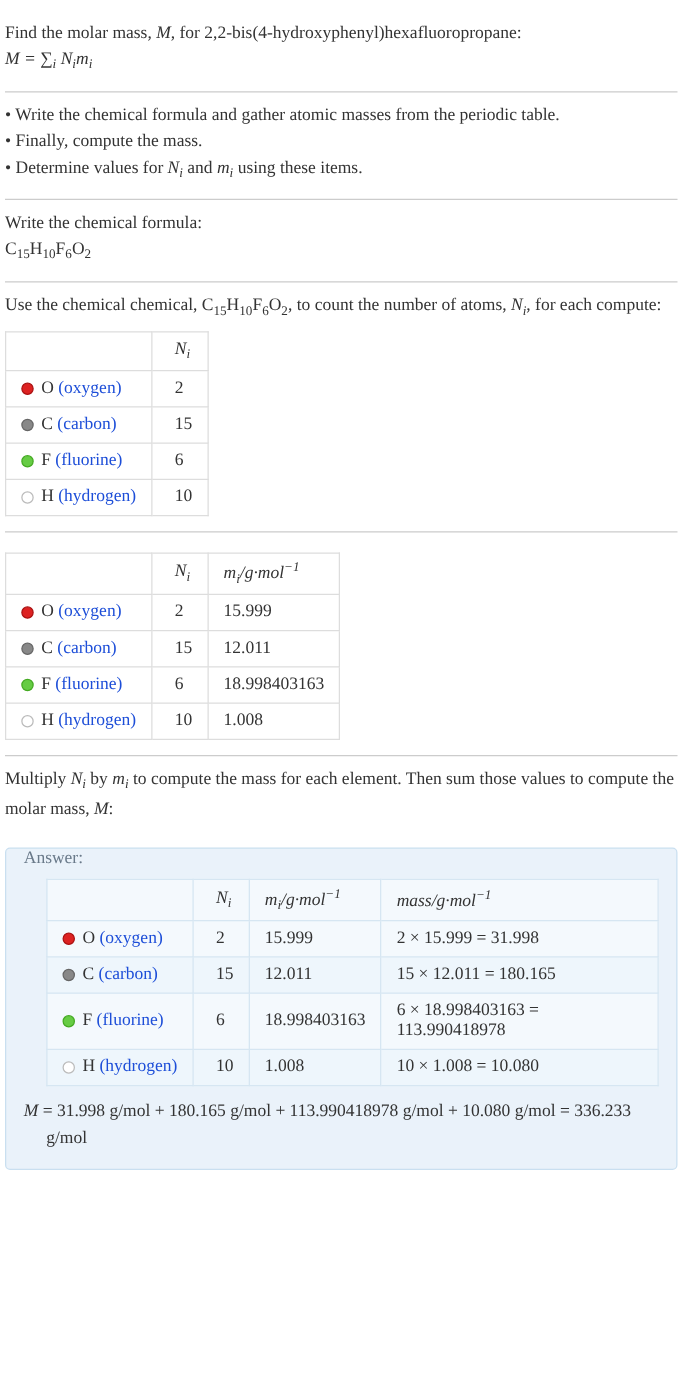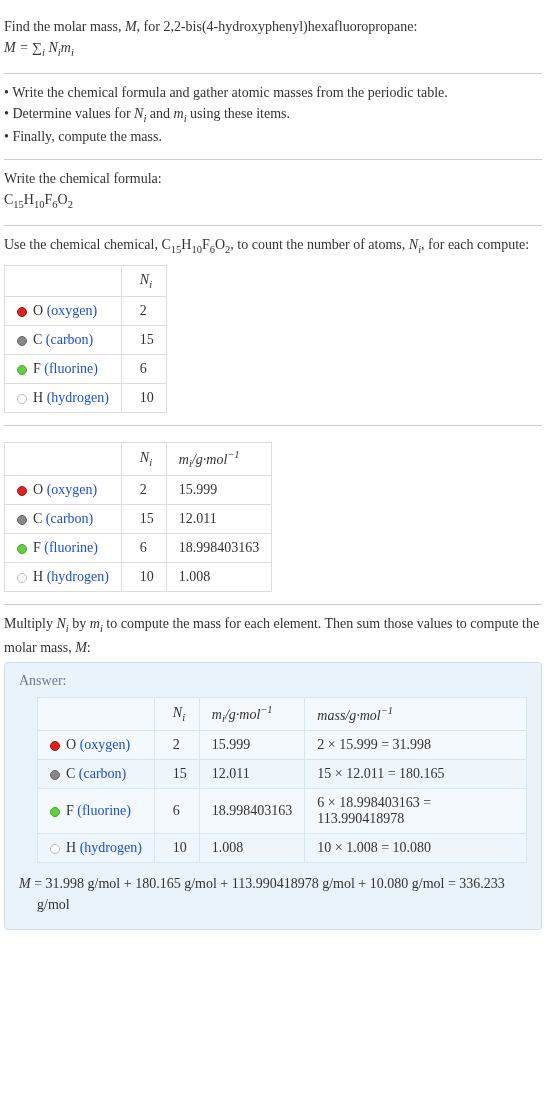--- a/index.html
+++ b/index.html
@@ -44,22 +44,22 @@
 }
 .dot-O { background: #d22; border-color: #a11; }
 .dot-C { background: #888; border-color: #666; }
 .dot-F { background: #6c4; border-color: #4a2; }
 .dot-H { background: #fff; border-color: #bbb; }
 .el-name { color: #1d4ed8; }
 .answer-box {
   background: #eaf2fa;
   border: 1px solid #c9dff0;
   border-radius: 4px;
-  padding: 10px 14px 14px 14px;
-  margin-top: 4px;
+  padding: 0 14px 14px 14px;
+  margin-top: 20px;
 }
 .answer-label { color: #6a7a8a; margin-bottom: 6px; display: block; }
 .answer-box .table td, .answer-box .table th {
   background: #f4f9fd;
   border: 1px solid #d6e6f2;
 }
 .answer-box .table tr:nth-child(odd) td { background: #eef6fc; }
 .answer-box .table th { background: #f4f9fd; }
 .final-eq {
   margin-top: 10px;
@@ -74,24 +74,24 @@
 
 <div class="section">
   <div class="text-line">
     <span>Find the molar mass, </span><span class="formula">M</span><span>, for 2,2-bis(4-hydroxyphenyl)hexafluoropropane:</span>
   </div>
   <div class="text-line formula">M = ∑<sub>i</sub> N<sub>i</sub>m<sub>i</sub></div>
 </div>
 
 <div class="section">
   <div class="text-line">• Write the chemical formula and gather atomic masses from the periodic table.</div>
+  <div class="text-line">• Finally, compute the mass.</div>
   <div class="text-line">
     <span>• Determine values for </span><span class="formula">N<sub>i</sub></span><span> and </span><span class="formula">m<sub>i</sub></span><span> using these items.</span>
   </div>
-  <div class="text-line">• Finally, compute the mass.</div>
 </div>
 
 <div class="section">
   <div class="text-line">Write the chemical formula:</div>
   <div class="text-line">C<sub>15</sub>H<sub>10</sub>F<sub>6</sub>O<sub>2</sub></div>
 </div>
 
 <div class="section">
   <div class="text-line">
     <span>Use the chemical chemical, </span><span>C<sub>15</sub>H<sub>10</sub>F<sub>6</sub>O<sub>2</sub></span><span>, to count the number of atoms, </span><span class="formula">N<sub>i</sub></span><span>, for each compute:</span>

